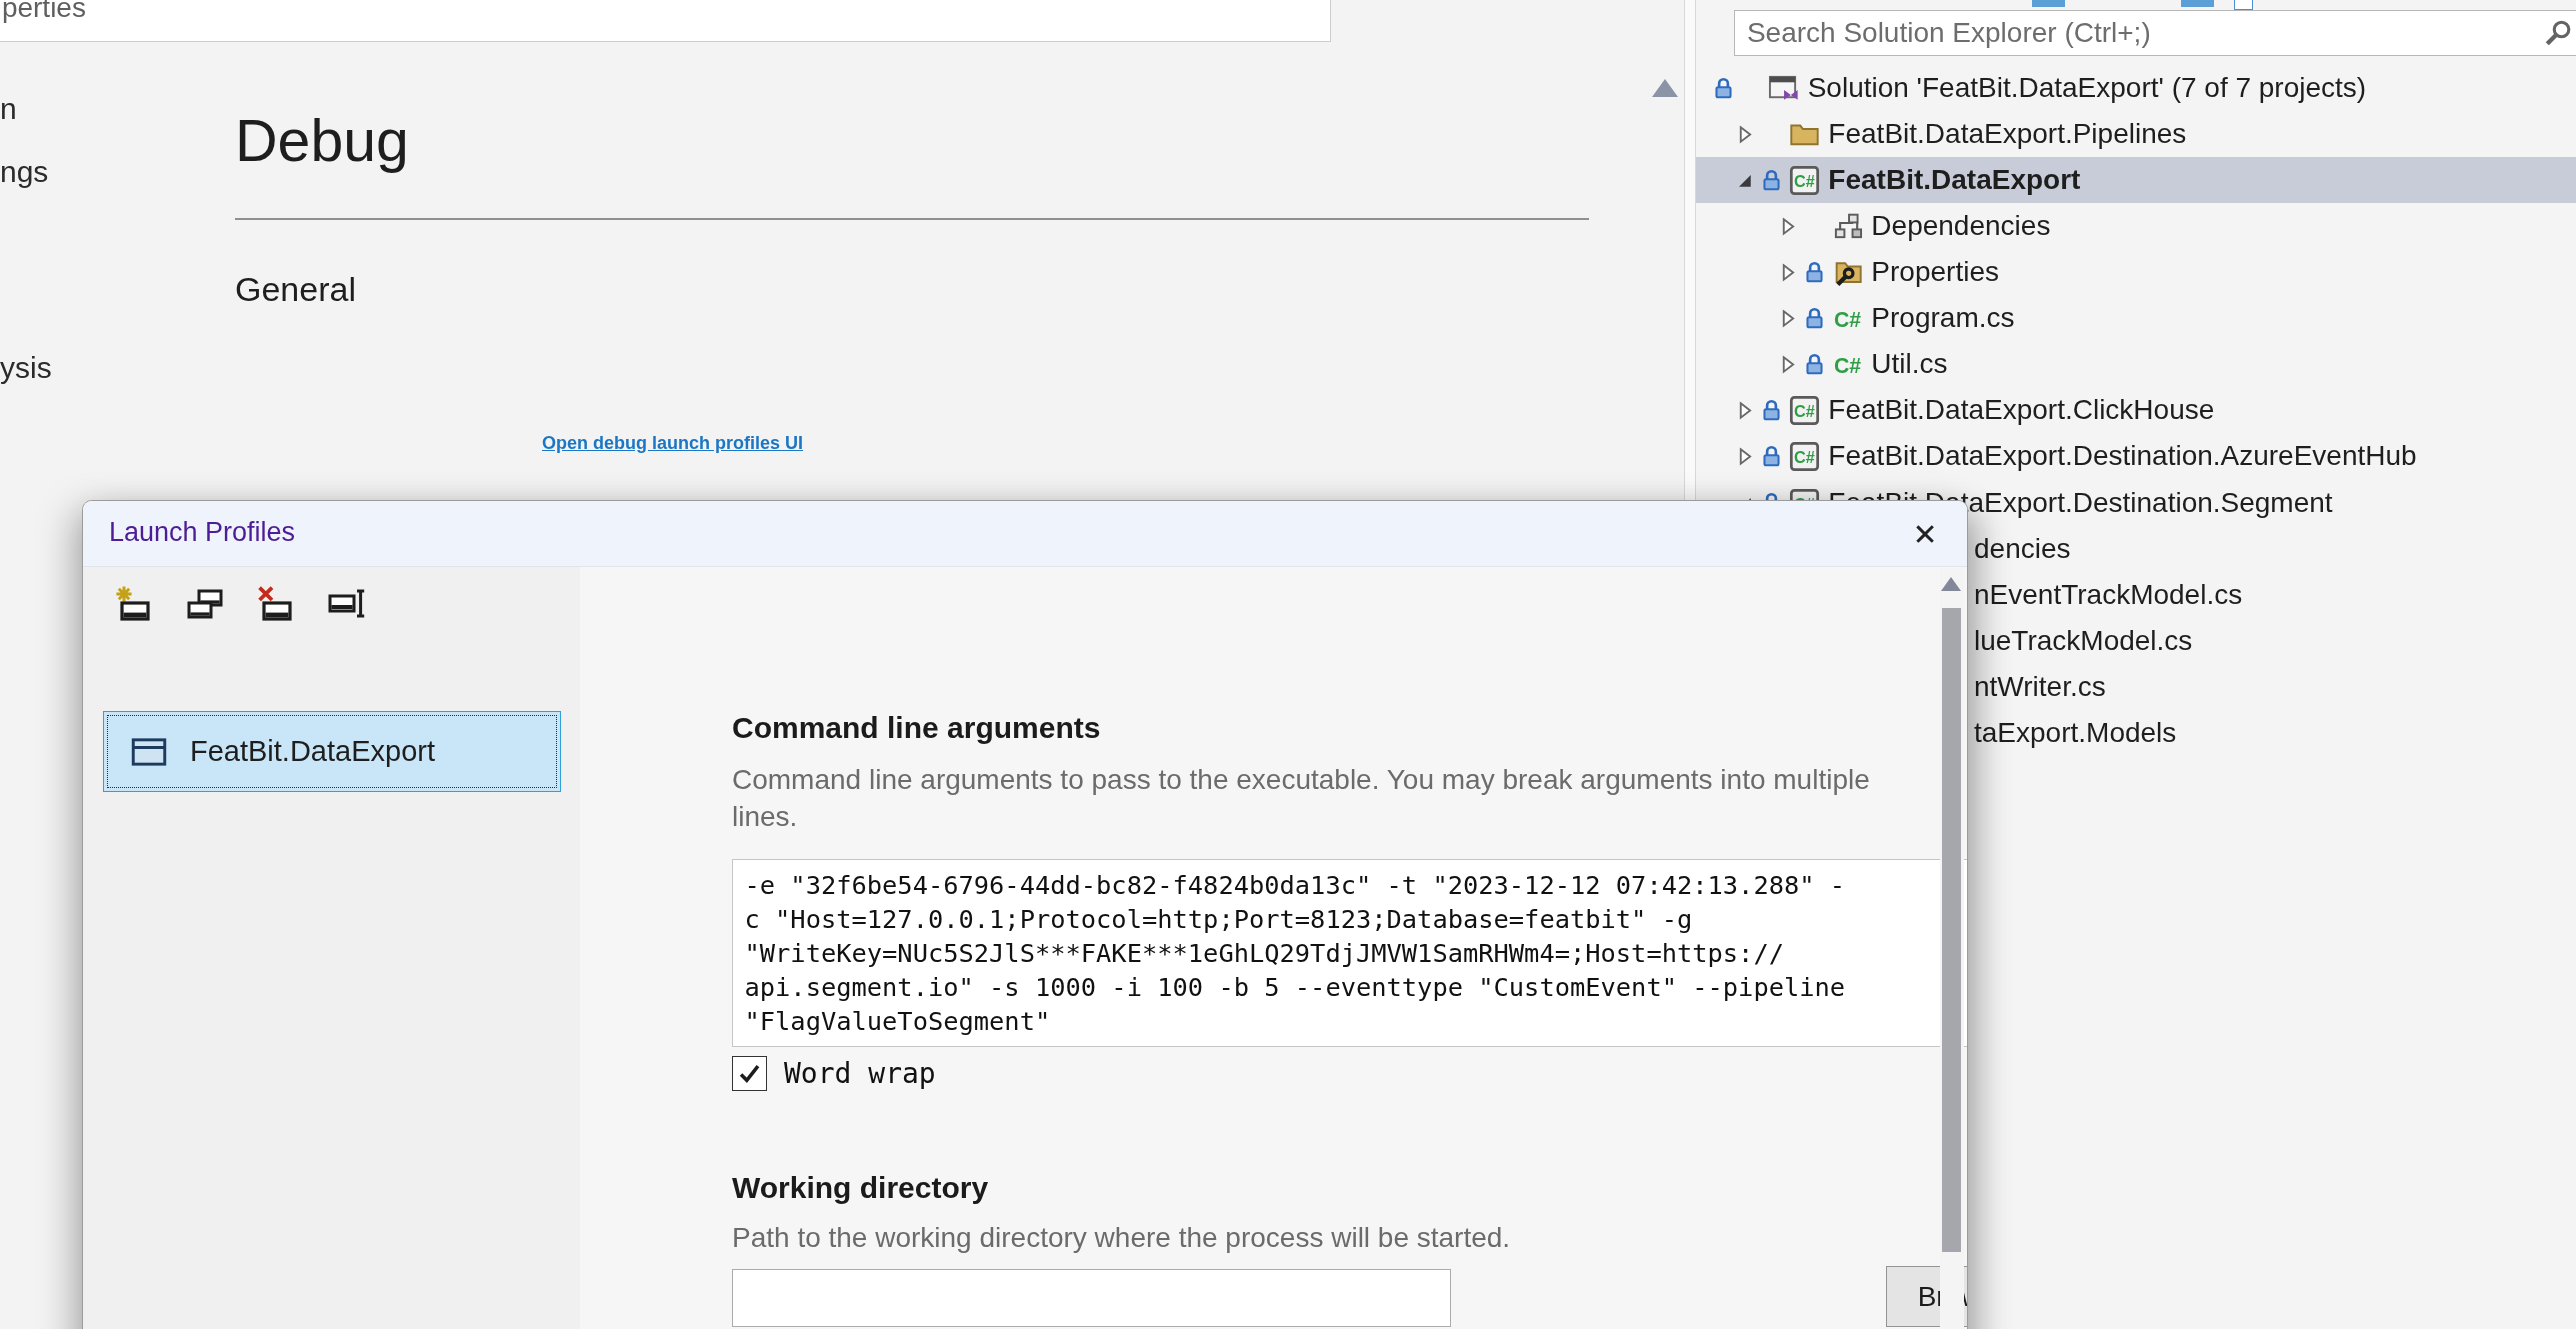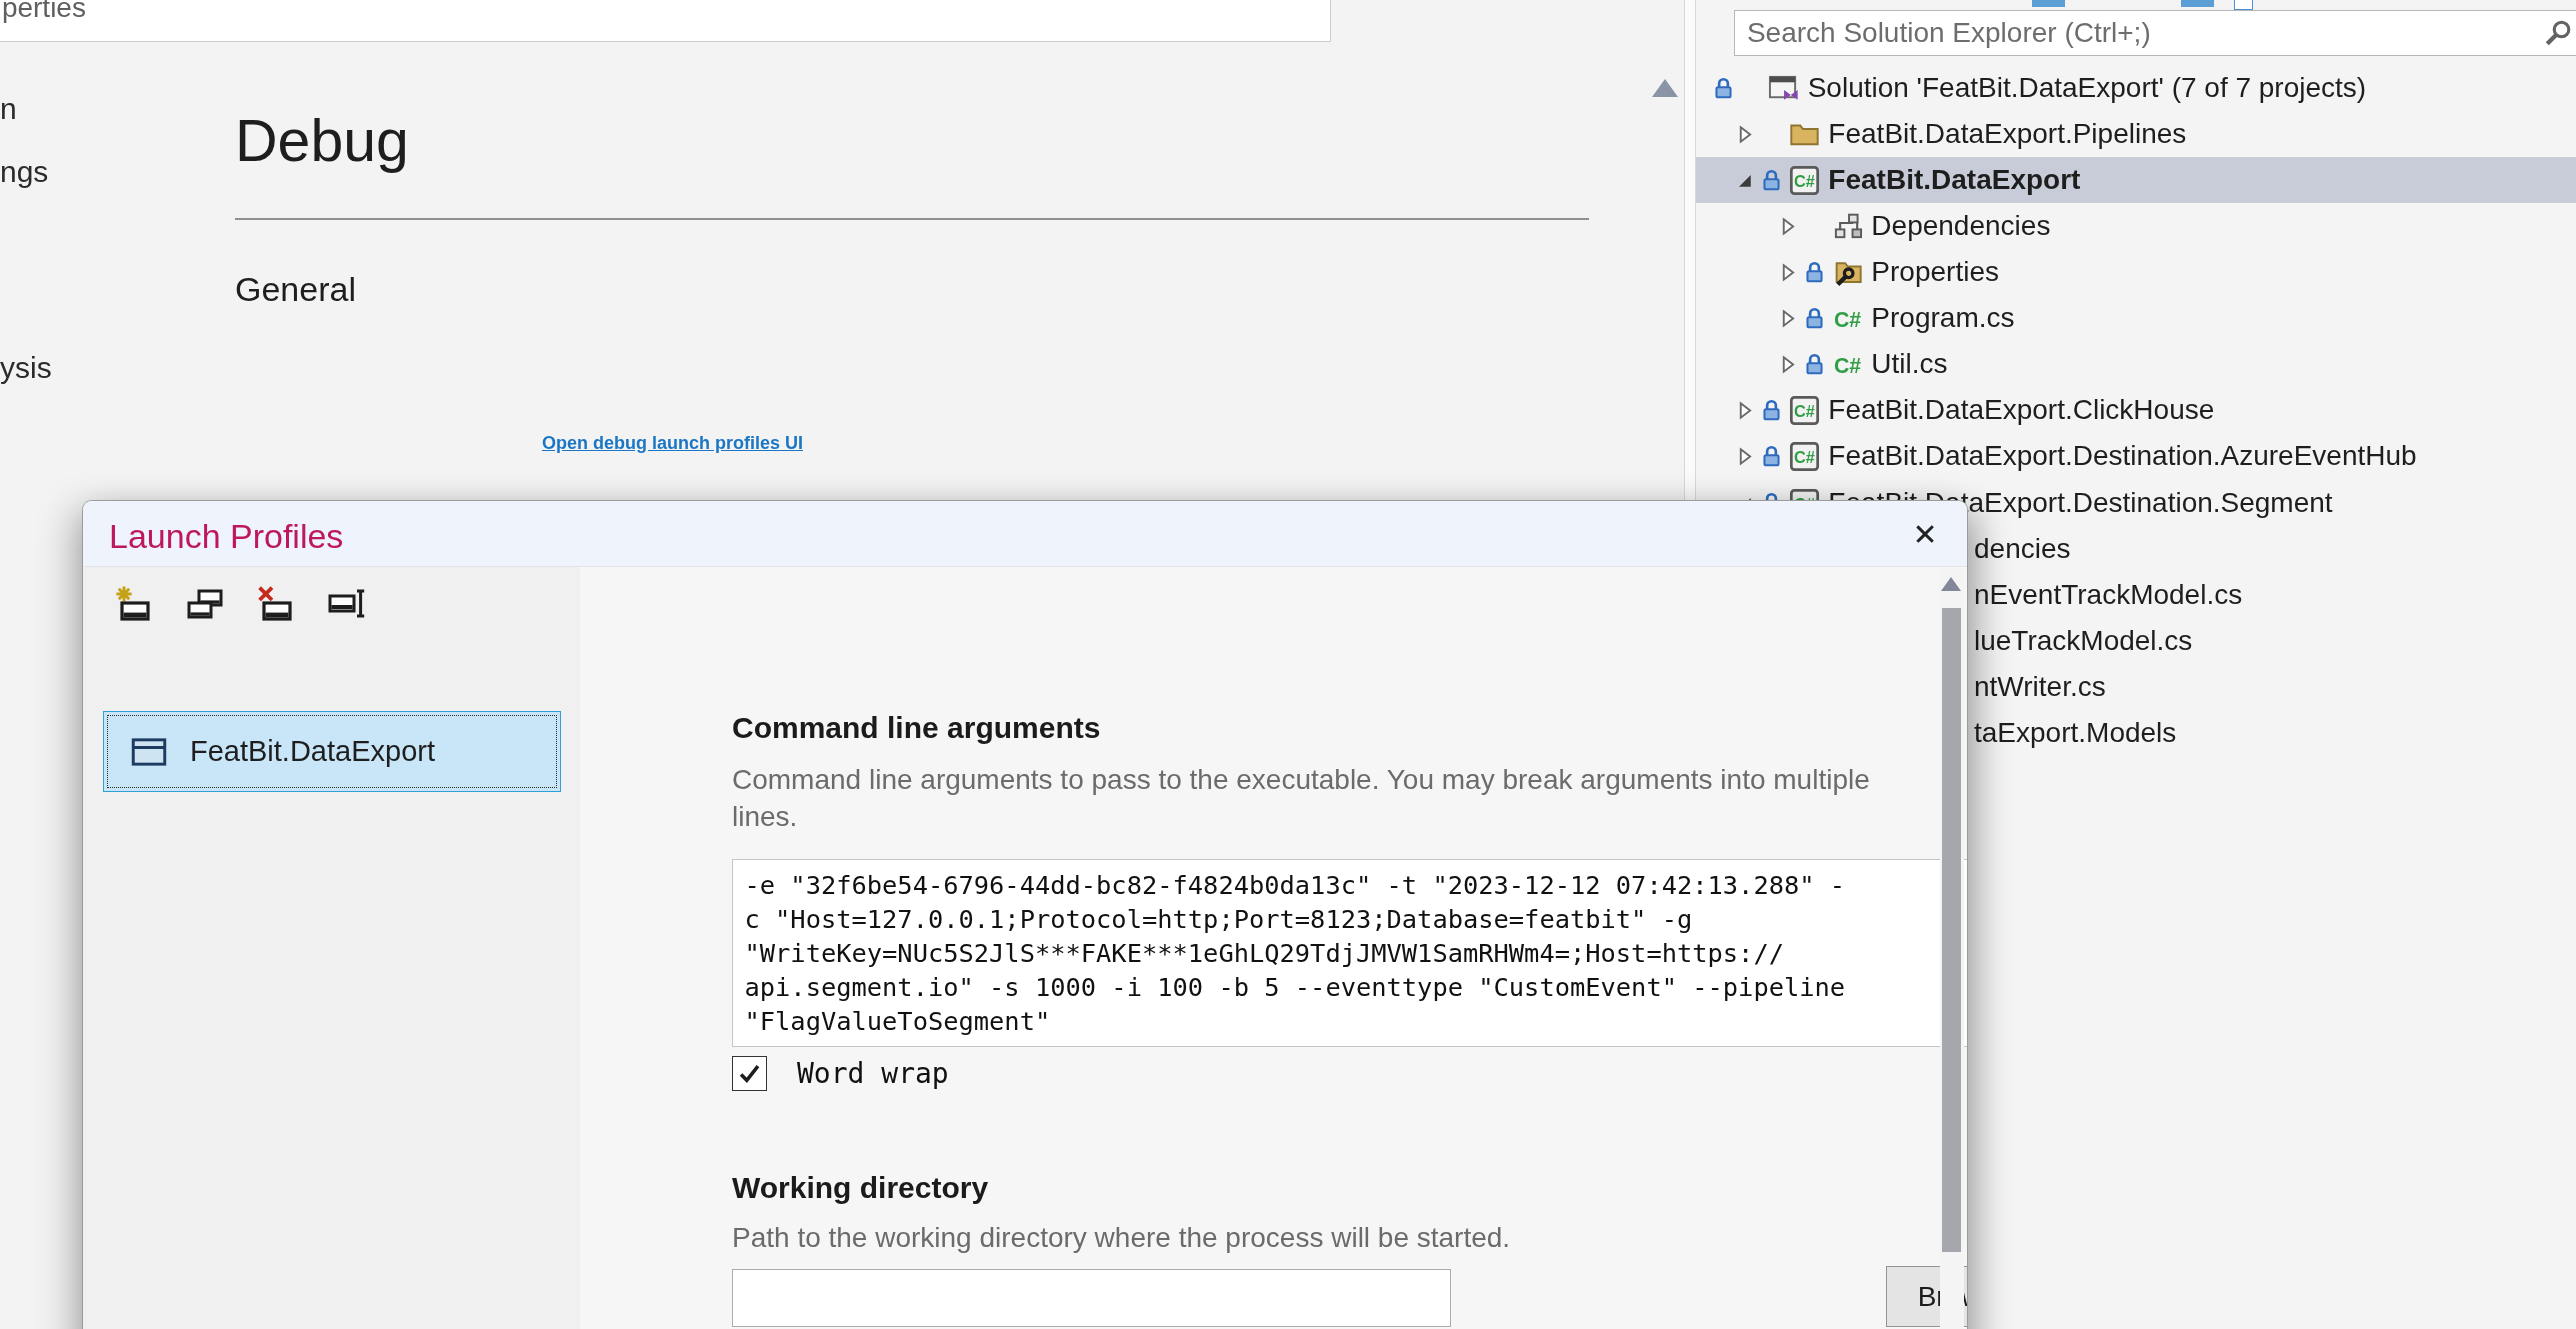--- a/index.html
+++ b/index.html
@@ -39,21 +39,21 @@
   .slot { display:inline-flex; width:25px; height:25px; margin-right:1.9px; flex:none; align-items:center; justify-content:center; }
   .slot svg { width:25px; height:25px; }
   .ticon { display:inline-flex; width:33px; height:33px; margin:0 7.7px 0 1.9px; flex:none; align-items:center; justify-content:center; }
   .ticon svg { width:31px; height:31px; }
   .se-label { white-space:nowrap; }
 
   
   #dialog { left:82px; top:500px; width:1886px; height:863px; background:#f6f6f7;
     border:1px solid #9b9b9b; border-radius:9.6px 9.6px 0 0; box-shadow:-7.7px 11.5px 38px rgba(0,0,0,.28), 13.4px 13.4px 33px rgba(0,0,0,.20); overflow:hidden; z-index:30; }
   #dlg-titlebar { left:0; top:0; width:100%; height:66px; background:#eff3fb; border-bottom:1px solid #e2e4ea; }
-  #dlg-title { left:26px; top:16.3px; font-size:34px; color:#be185d; }
+  #dlg-title { left:26px; top:16.3px; font-size:27px; color:#4c1d95; }
   #dlg-close { left:1820px; top:11.5px; width:44px; height:44px; font-size:30px; color:#222;
     display:flex; align-items:center; justify-content:center; cursor:pointer; }
   #dlg-left { left:0; top:66px; width:497px; height:797px; background:#f0f0f0; }
   #dlg-toolbar { left:29px; top:17.3px; height:46px; display:flex; gap:27px; }
   .tb-btn { width:44px; height:44px; display:flex; align-items:center; justify-content:center; cursor:pointer; }
   .tb-btn svg { width:40px; height:40px; }
   #profile-list { left:20px; top:144px; width:458px; }
   .profile-item { position:relative; width:458px; height:81px; display:flex; align-items:center; font-size:29px; }
   .profile-item.selected { background:#c9e6f8; border:1.9px solid #2f9fd8; }
   .profile-item.selected::after { content:""; position:absolute; inset:2.9px; border:1.9px dotted #2b2b2b; pointer-events:none; }
@@ -62,21 +62,21 @@
   #dlg-right { left:497px; top:66px; width:1390px; height:797px; background:#f6f6f7; }
   .dlg-h { font-size:30px; font-weight:bold; color:#1b1b1b; }
   .dlg-desc { font-size:28px; color:#6b6b6b; line-height:37px; }
   #cmd-heading { left:152px; top:144px;text-align:right; }
   #cmd-desc { left:152px; top:194px; width:1189px; }
   #cmd-box { left:152px; top:292px; width:1268px; height:188px; background:#fff; border:1px solid #c5c5c5; padding:7.7px 11.5px; cursor:text; }
   .cmd-line { font-family:"DejaVu Sans Mono", monospace; font-size:25.4px; line-height:34px; white-space:pre; color:#111; }
   #wordwrap-row { left:152px; top:487px; height:38px; display:flex; align-items:center; }
   #wordwrap-checkbox { width:35px; height:35px; background:#fff; border:1.9px solid #333; display:flex; align-items:center; justify-content:center; cursor:pointer; }
   #wordwrap-checkbox svg { width:27px; height:27px; }
-  #wordwrap-label { margin-left:30px; font-family:"DejaVu Sans Mono", monospace; font-size:28px; color:#111; }
+  #wordwrap-label { margin-left:17px; font-family:"DejaVu Sans Mono", monospace; font-size:28px; color:#111; }
   #wd-heading { left:152px; top:604px; }
   #wd-desc { left:152px; top:652px; width:1247px; }
   #wd-input { left:152px; top:702px; width:719px; height:58px; background:#fff; border:1px solid #ababab;
     font-size:27px; padding:0 11.5px; outline:none; font-family:"Liberation Sans",sans-serif; }
   #browse-btn { left:1306px; top:699px; width:180px; height:61px; background:#e4e4e4; border:1px solid #949494;
     font-size:28px; color:#1b1b1b; display:flex; align-items:center; justify-content:center; cursor:pointer; }
   #dlg-scrollbar { left:1857px; top:67px; width:24px; height:796px; background:#f4f4f4; }
   #dlg-scroll-up { position:absolute; left:1px; top:8.6px; width:0; height:0;
     border-left:10.5px solid transparent; border-right:10.5px solid transparent; border-bottom:14.4px solid #82889a; }
   #dlg-scroll-thumb { position:absolute; left:1.9px; top:40px; width:19px; height:644px; background:#a6a6ad; cursor:grab; }

